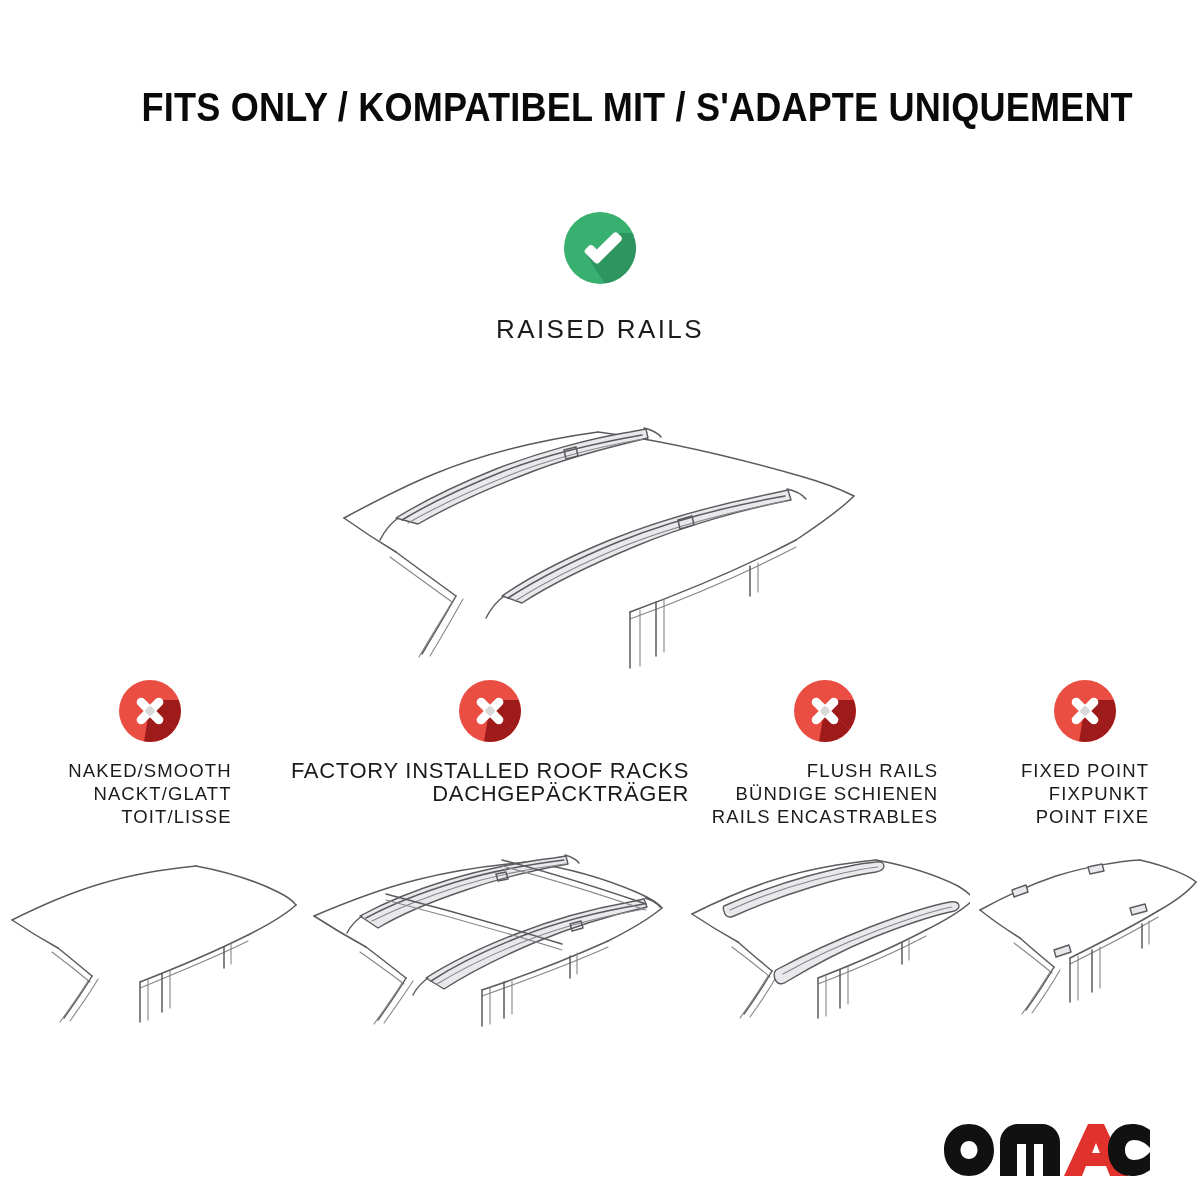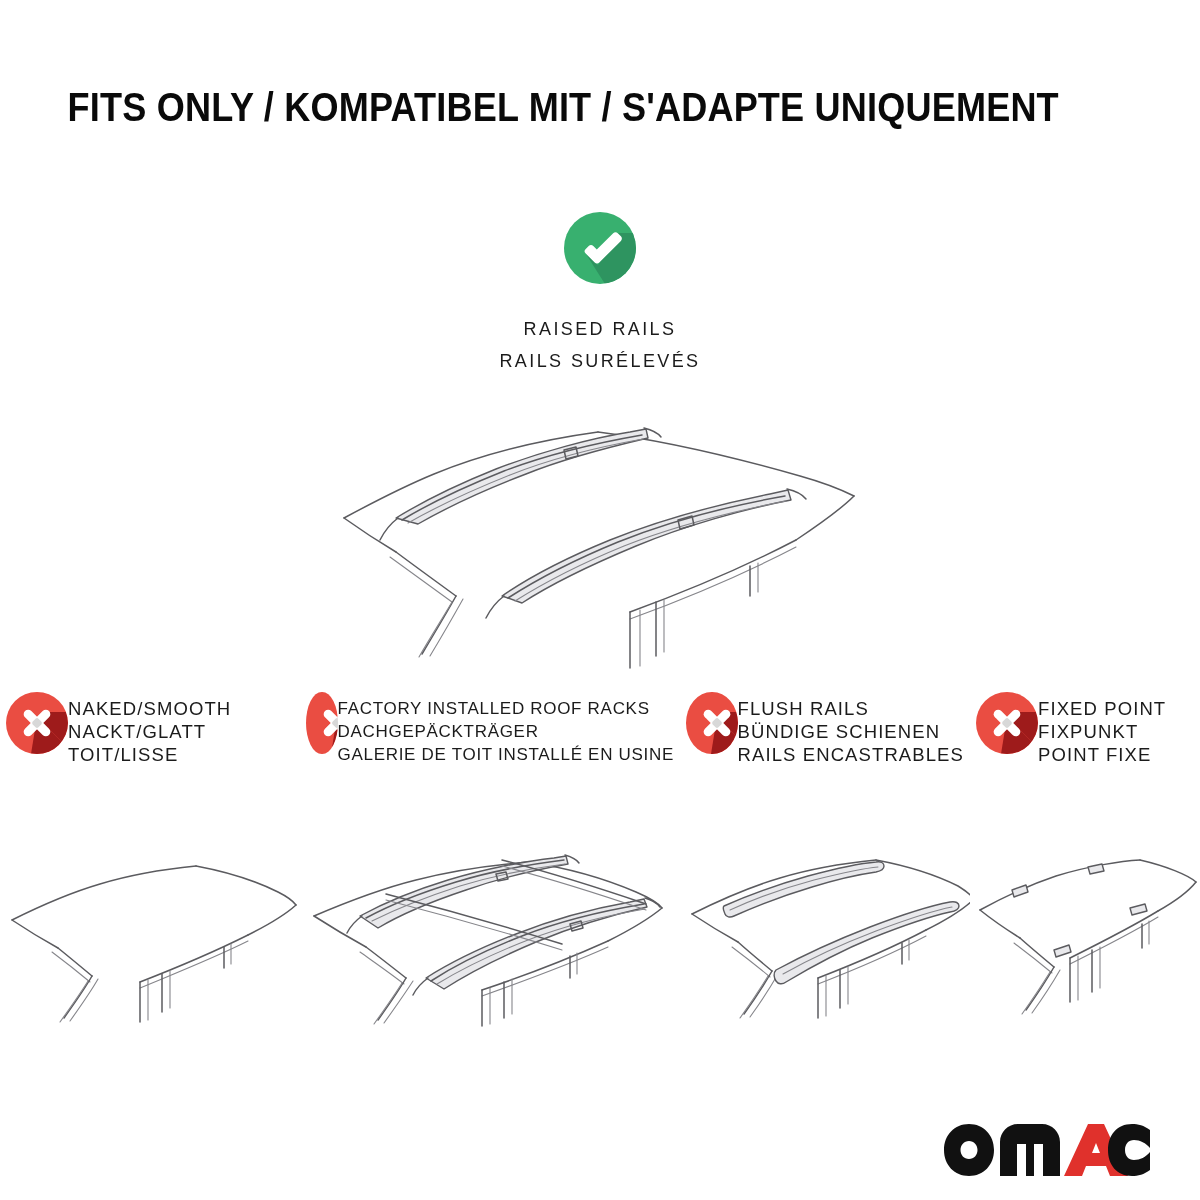--- a/index.html
+++ b/index.html
@@ -18,21 +18,21 @@
     height: 1200px;
     background: #ffffff;
   }
 
   
   .title-bar {
     position: absolute;
     top: 83px;
     left: 0;
     width: 1200px;
-    text-align: left;
+    text-align: right;
   }
   .title-text {
     display: inline-block;
     font-family: "Liberation Sans Narrow", "Liberation Sans", sans-serif;
     font-weight: 700;
     font-size: 41px;
     line-height: 48px;
     letter-spacing: 0.2px;
     color: #0a0a0a;
     transform: scaleX(0.88);
@@ -61,21 +61,21 @@
     border-radius: 50%;
     overflow: hidden;
   }
   .badge svg { display: block; position: relative; z-index: 3; }
 
   .badge-ok { width: 72px; height: 72px; background: #38b06f; }
   .badge-no { width: 62px; height: 62px; background: #ea4d42; }
 
   .ok-label {
     margin-top: 26px;
-    font-size: 18px;
+    font-size: 26px;
     line-height: 31.5px;
     font-weight: 400;
     letter-spacing: 2.4px;
     color: #1b1b1b;
     text-transform: uppercase;
   }
 
   
   .ok-art {
     position: absolute;
@@ -90,40 +90,41 @@
   .no-row {
     position: absolute;
     top: 680px;
     left: 0;
     width: 1200px;
     display: flex;
     align-items: flex-start;
   }
   .no-col {
     display: flex;
-    flex-direction: row;
+    flex-direction: column;
     align-items: center;
     padding: 0 6px;
+    text-align: right;
   }
   .col-1 { width: 300px; }
   .col-2 { width: 380px; }
   .col-3 { width: 290px; }
   .col-4 { width: 230px; }
 
   .no-label {
     margin-top: 17px;
     font-size: 18.5px;
     line-height: 23px;
     font-weight: 400;
     letter-spacing: 1.1px;
     color: #1b1b1b;
     text-transform: uppercase;
     white-space: nowrap;
   }
-  .no-label.small { font-size: 17px; letter-spacing: 0.7px; }
+  .no-label.small { font-size: 22px; letter-spacing: 0.7px; }
 
   
   .no-art-row {
     position: absolute;
     top: 842px;
     left: 0;
     width: 1200px;
     display: flex;
     align-items: flex-start;
   }
@@ -165,21 +166,20 @@
           <path d="M53 21 L72 21 L72 53 L34 53 Z" fill="#2e9460"></path>
         </svg>
       </div>
       <svg viewBox="0 0 72 72" width="72" height="72" aria-hidden="true">
         <path d="M21.5 37.2 L24.7 34.0 C26.0 32.7 28.0 32.7 29.3 34.0 L32.8 37.6 L49.2 21.2 C50.5 19.9 52.5 19.9 53.8 21.2 L56.9 24.3 C58.2 25.6 58.2 27.6 56.9 28.9 L35.3 50.5 C34.0 51.8 32.0 51.8 30.7 50.5 L21.5 41.3 C20.2 40.0 20.2 38.5 21.5 37.2 Z" fill="#ffffff"></path>
       </svg>
     </div>
 
     <div class="ok-label">
       <div>RAISED RAILS</div>
-      <div>RAILS SURÉLEVÉS</div>
     </div>
   </div>
 
   <div class="ok-art">
     <svg viewBox="0 0 540 270" aria-hidden="true">
       <g>
 
         <path class="sketch" d="M14 118 C40 104 70 88 104 74 C150 55 210 40 268 32"></path>
         <path class="sketch" d="M268 32 C330 40 400 56 470 76 C495 83 512 90 524 96"></path>
         <path class="sketch" d="M524 96 C512 108 490 124 466 140"></path>
@@ -259,21 +259,20 @@
           <g fill="#ffffff">
             <rect x="14" y="26.5" width="34" height="9" rx="4.5" transform="rotate(45 31 31)"></rect>
             <rect x="14" y="26.5" width="34" height="9" rx="4.5" transform="rotate(-45 31 31)"></rect>
           </g>
           <rect x="27" y="27" width="8" height="8" rx="2" fill="#d8d8d8" transform="rotate(45 31 31)"></rect>
         </svg>
       </div>
       <div class="no-label small">
         <div>FACTORY INSTALLED ROOF RACKS</div>
         <div>DACHGEPÄCKTRÄGER</div>
-        <div>GALERIE DE TOIT INSTALLÉ EN USINE</div>
       </div>
     </div>
 
     <div class="no-col col-3">
       <div class="badge badge-no">
         <div class="shadow-layer">
           <svg viewBox="0 0 62 62" width="62" height="62" aria-hidden="true">
             <path d="M31 25 L62 56 L62 62 L25 62 Z" fill="#9e1b1b"></path>
             <path d="M44 20 L62 20 L62 56 L31 25 Z" fill="#9e1b1b"></path>
           </svg>

